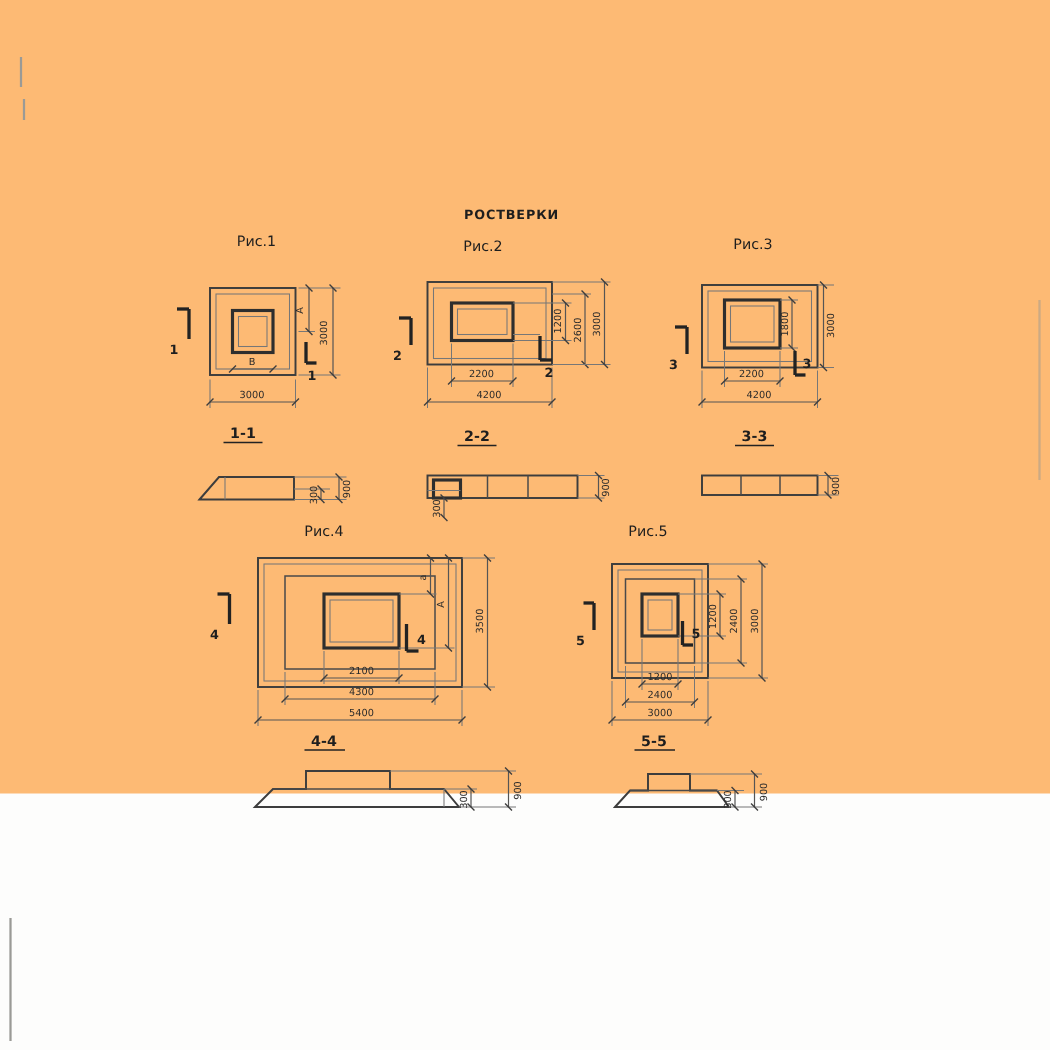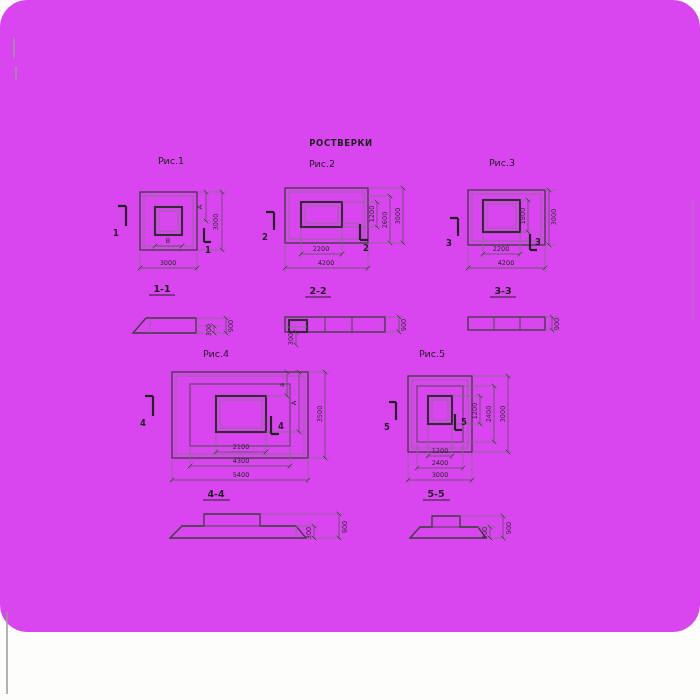--- a/index.html
+++ b/index.html
@@ -6,23 +6,22 @@
     margin: 0;
     padding: 0;
     background: #fdfdfc;
     width: 700px;
     height: 700px;
     overflow: hidden;
   }
   .sheet {
     position: relative;
     width: 700px;
-    height: 632px;
-    background: #d946ef;
-    border-radius: 27px;
+    height: 529px;
+    background: #fdba74;
   }
   svg text {
     font-family: "DejaVu Sans", "Liberation Sans", sans-serif;
     fill: #1e1e1e;
   }
   .t-title { font-size: 8.5px; font-weight: bold; letter-spacing: 0.6px; }
   .t-lbl   { font-size: 9.5px; }
   .t-sec   { font-size: 9.5px; font-weight: bold; }
   .t-cut   { font-size: 8.5px; font-weight: bold; }
   .t-dim   { font-size: 6.5px; fill: #2a2a2a; }

